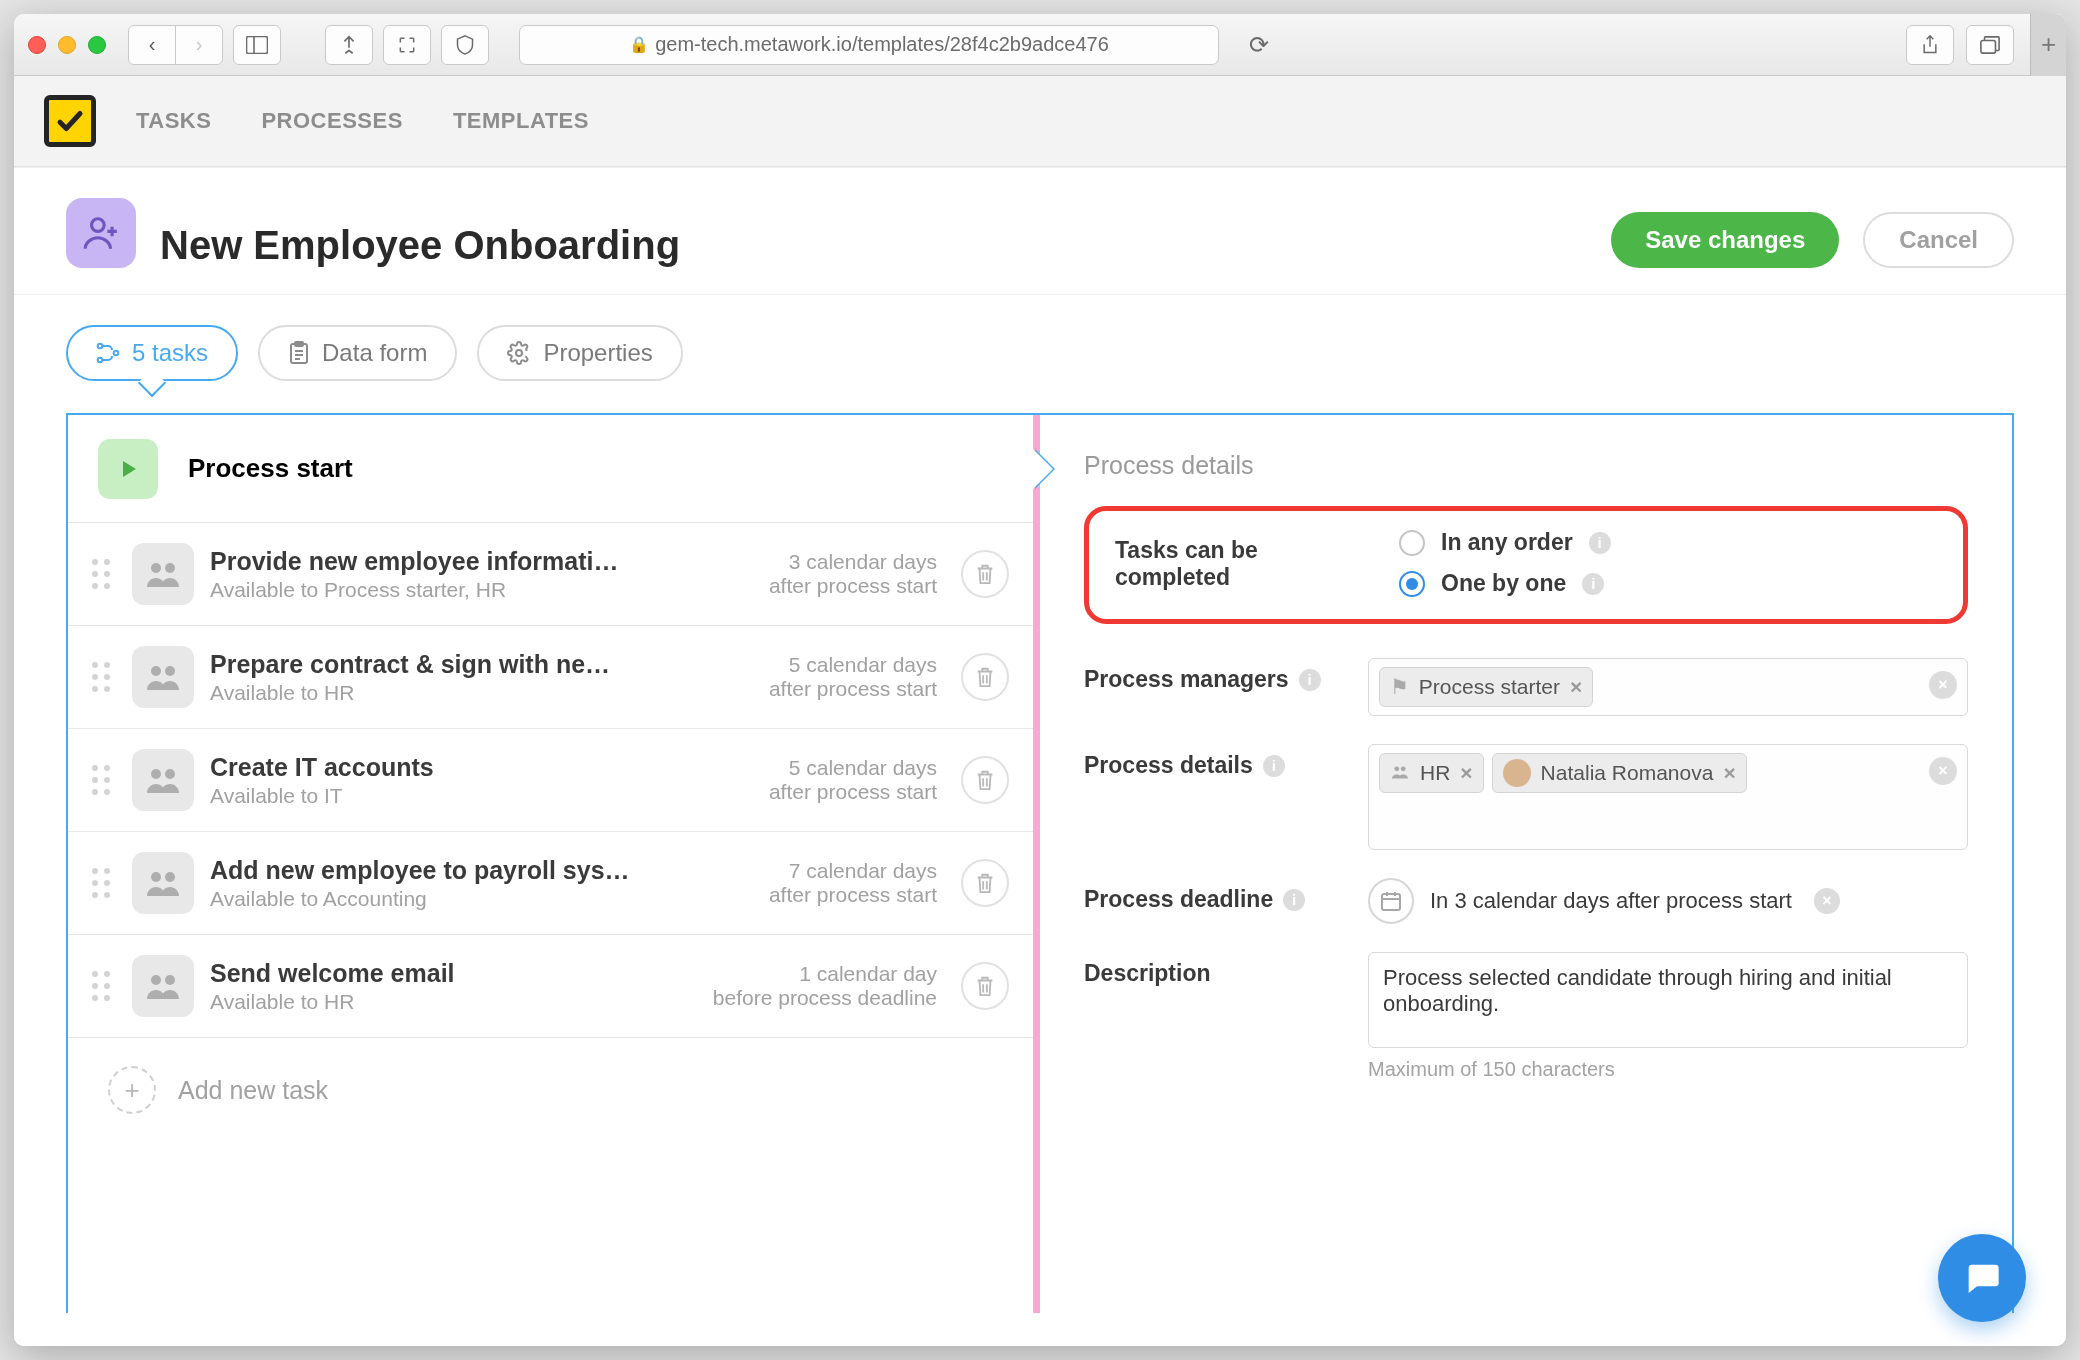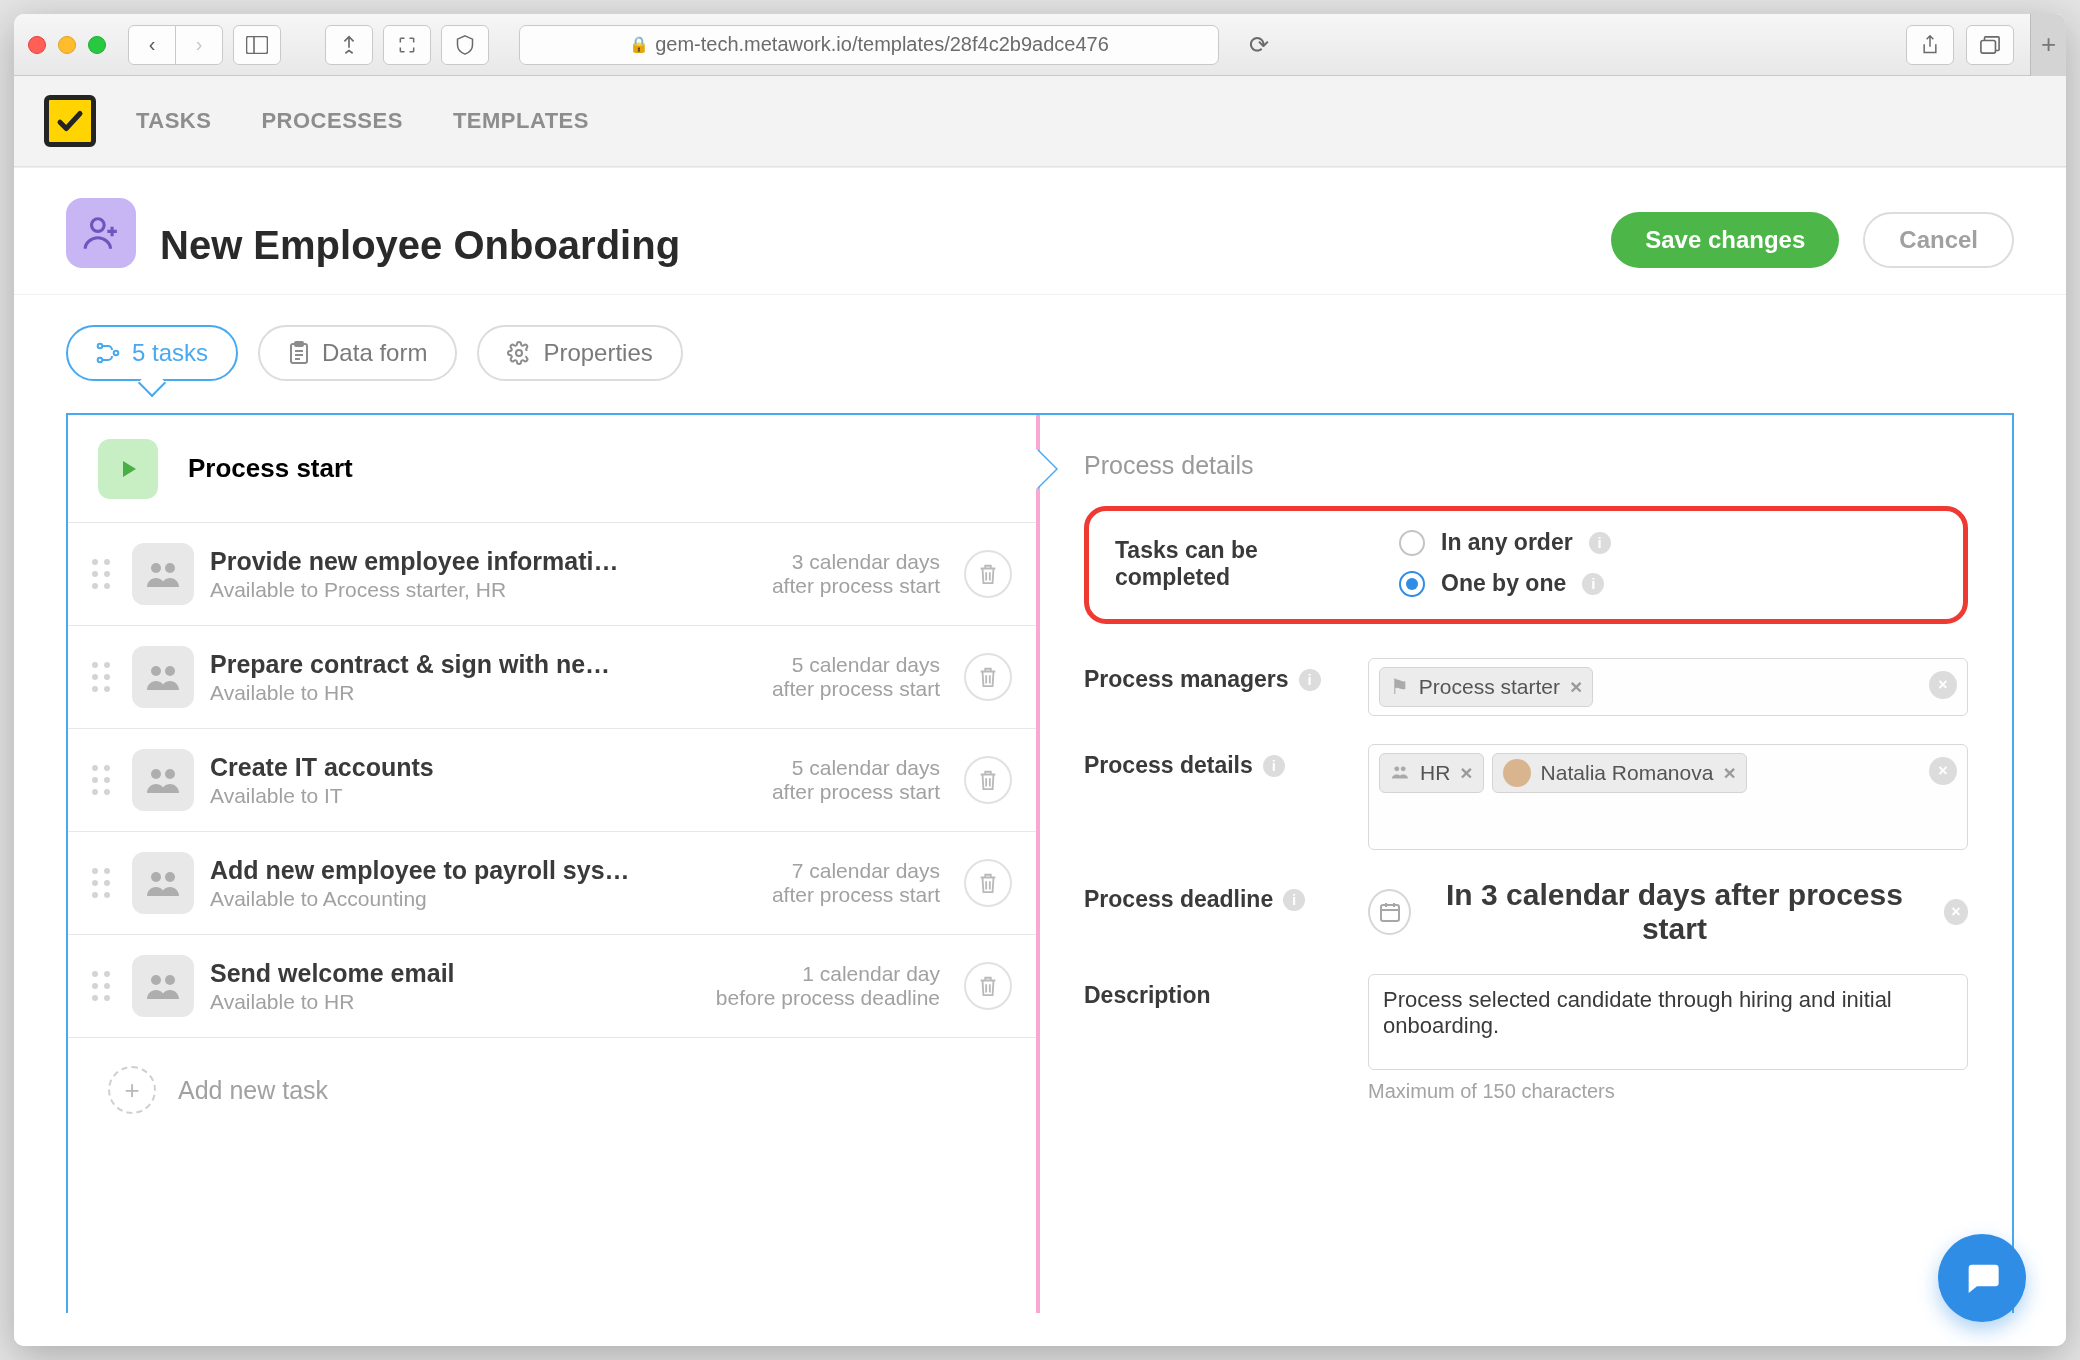--- a/index.html
+++ b/index.html
@@ -44,21 +44,21 @@
 
     
     .pill-row { display:flex; gap:20px; padding:30px 52px 0; }
     .pill { height:56px; padding:0 28px; border:2px solid #dcdcdc; border-radius:28px; display:flex; align-items:center; gap:12px; color:#7a7a7a; font-size:24px; cursor:pointer; position:relative; }
     .pill.active { border-color:#46a9f1; color:#46a9f1; }
     .pill.active::after{ content:""; position:absolute; bottom:-14px; left:50%; transform:translateX(-50%) rotate(45deg); width:18px; height:18px; background:#fff; border-right:2px solid #46a9f1; border-bottom:2px solid #46a9f1; }
     .pill-icon{ display:flex; }
 
     
     .split { display:flex; margin:32px 52px 0; border:2px solid #46a9f1; border-bottom:none; min-height:900px; }
-    .col-left{ width:50%; border-right:4px solid #f9a8d4; }
+    .col-left{ width:50%; border-right:7px solid #f9a8d4; }
     .col-right{ width:50%; padding:36px 44px; }
 
     .process-start { height:108px; display:flex; align-items:center; gap:30px; padding:0 30px; border-bottom:1px solid #e7e7e7; position:relative; }
     .process-start::after { content:""; position:absolute; right:-20px; top:50%; transform:translateY(-50%); width:0;height:0; border-top:20px solid transparent; border-bottom:20px solid transparent; border-left:20px solid #fff; filter:drop-shadow(2px 0 0 #46a9f1); }
     .play { width:60px; height:60px; border-radius:12px; background:#c7efc3; display:flex; align-items:center; justify-content:center; }
     .process-start .lbl{ font-size:26px; font-weight:600; }
 
     .task-row { display:flex; align-items:center; padding:20px 24px; border-bottom:1px solid #e7e7e7; gap:16px; }
     .drag-dots{ display:grid; grid-template-columns:repeat(2,6px); gap:6px; margin-right:6px; }
     .drag-dots span{ width:6px;height:6px;background:#d4d4d4;border-radius:50%; }
@@ -87,21 +87,21 @@
     .tag-box{ flex:1; min-height:58px; border:1px solid #d9d9d9; border-radius:6px; background:#fefefe; padding:8px 44px 8px 10px; display:flex; flex-wrap:wrap; gap:8px; position:relative; align-content:flex-start; }
     .tag-box.tall{ min-height:106px; }
     .tag-box .clear{ position:absolute; right:10px; top:12px; width:28px;height:28px;border-radius:50%;background:#dcdcdc;color:#fff;display:flex;align-items:center;justify-content:center;font-weight:700;cursor:pointer; }
     .chip{ height:40px; padding:0 10px; background:#ececec; border:1px solid #d4d4d4; border-radius:6px; display:inline-flex; align-items:center; gap:10px; font-size:21px; color:#555; }
     .chip .x{ color:#9a9a9a; font-weight:700; cursor:pointer; }
     .chip .mini-ava{ width:28px;height:28px;border-radius:50%;background:#d8b58f; }
     .chip .flag{ color:#aaa; }
 
     .deadline-box{ flex:1; display:flex; align-items:center; gap:16px; }
     .cal-ico{ width:46px;height:46px;border:2px solid #d6d6d6;border-radius:50%;display:flex;align-items:center;justify-content:center;color:#a7a7a7; }
-    .deadline-txt{ font-size:30px; font-weight:700; color:#3a3a3a;text-align:center; }
+    .deadline-txt{ font-size:22px; font-weight:400; color:#3a3a3a; }
     .deadline-box .rm{ width:26px;height:26px;border-radius:50%;background:#dcdcdc;color:#fff;display:flex;align-items:center;justify-content:center;font-weight:700;cursor:pointer;margin-left:6px; }
 
     .desc-area{ flex:1; }
     .desc-area textarea{ width:100%; height:96px; border:1px solid #d9d9d9; border-radius:6px; padding:12px 14px; font-size:22px; color:#3a3a3a; resize:none; font-family:inherit; }
     .desc-help{ color:#a3a3a3; font-size:20px; margin-top:6px; }
 
     
     .chat-fab{ position:absolute; right:40px; bottom:24px; width:88px;height:88px;border-radius:50%;background:#2f8de6;display:flex;align-items:center;justify-content:center;box-shadow:0 8px 20px rgba(47,141,230,.4);cursor:pointer;}
 
   </style>

